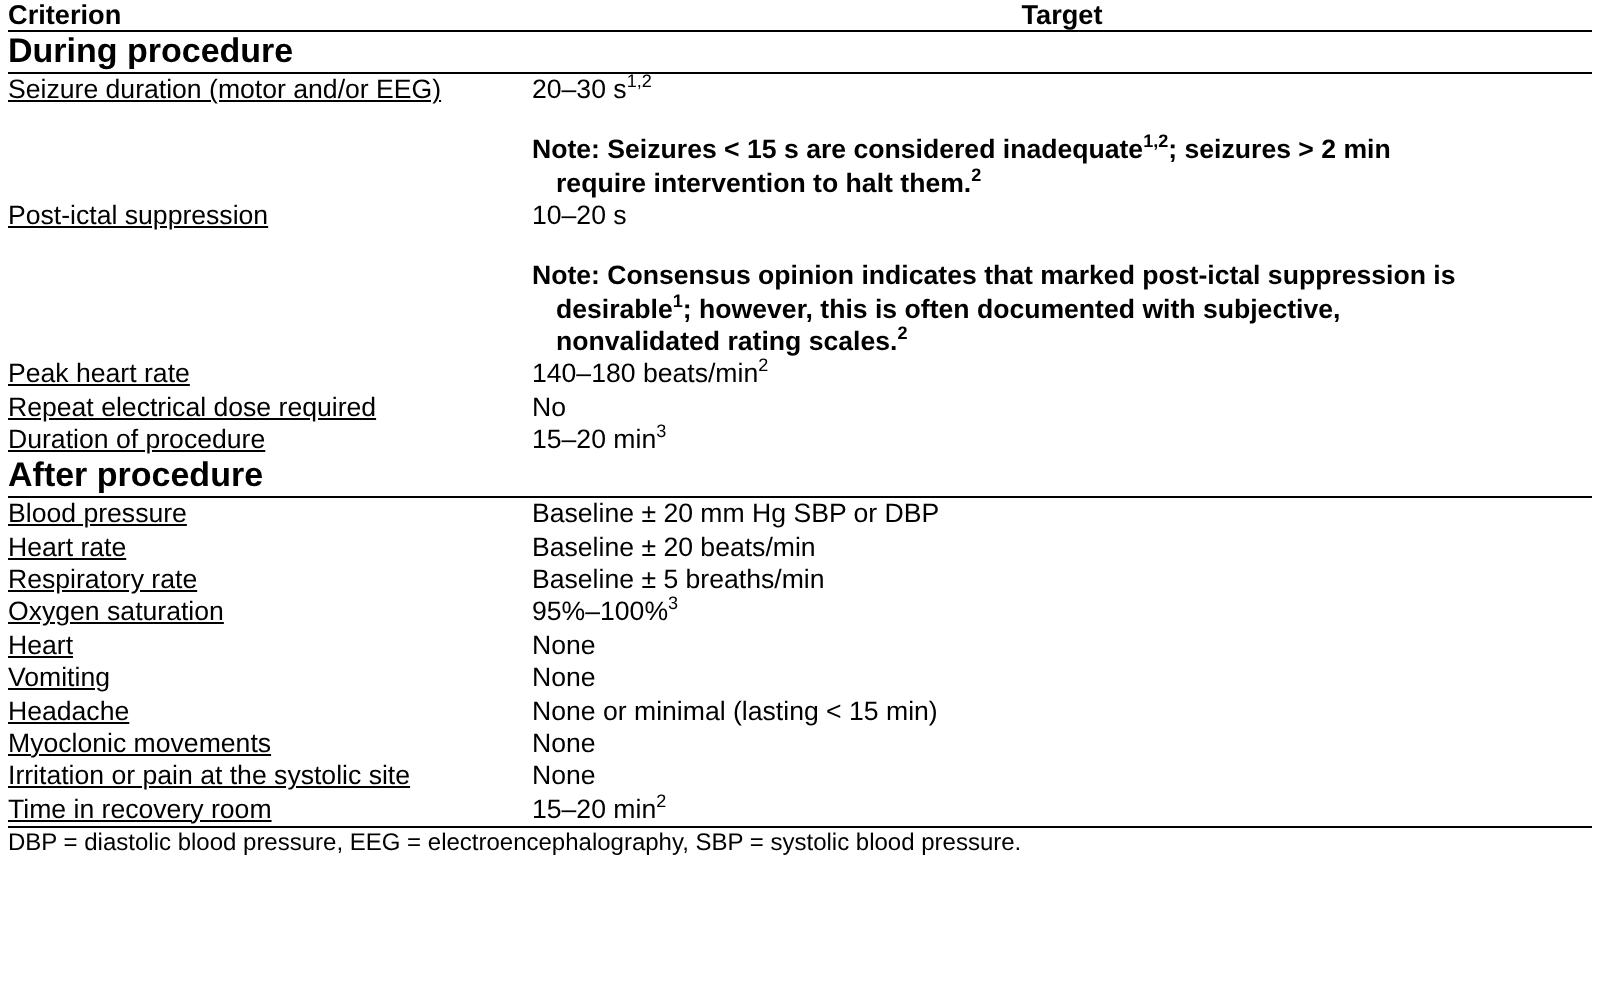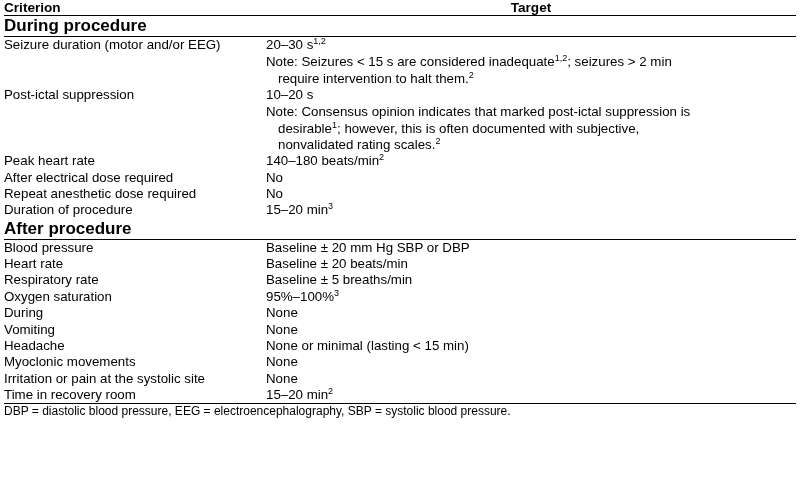--- a/index.html
+++ b/index.html
@@ -57,24 +57,26 @@
   }
 
   
   .data-row td {
     padding-top: 2.5px;
     padding-bottom: 2.5px;
     line-height: 1.23;
   }
   .data-row td.crit {
     padding-right: 6px;
+    text-decoration: underline;
   }
   .note {
     display: block;
-    margin-top: 1px;
+    margin-top: 14px;
+    font-weight: bold;
   }
   .note .indent {
     display: block;
     padding-left: 12px;
   }
   sup {
     font-size: 0.68em;
     vertical-align: super;
     line-height: 0;
   }
@@ -107,25 +109,21 @@
         </tr>
         <tr class="data-row">
           <td class="crit">Post-ictal suppression</td>
           <td class="targ"><span>10–20 s</span><span class="note"><span class="">Note: Consensus opinion indicates that marked post-ictal suppression is</span><span class="indent">desirable<sup>1</sup>; however, this is often documented with subjective,</span><span class="indent">nonvalidated rating scales.<sup>2</sup></span></span></td>
         </tr>
         <tr class="data-row">
           <td class="crit">Peak heart rate</td>
           <td class="targ"><span>140–180 beats/min<sup>2</sup></span></td>
         </tr>
         <tr class="data-row">
-          <td class="crit">After electrical dose required</td>
-          <td class="targ"><span>No</span></td>
-        </tr>
-        <tr class="data-row">
-          <td class="crit">Repeat anesthetic dose required</td>
+          <td class="crit">Repeat electrical dose required</td>
           <td class="targ"><span>No</span></td>
         </tr>
         <tr class="data-row">
           <td class="crit">Duration of procedure</td>
           <td class="targ"><span>15–20 min<sup>3</sup></span></td>
         </tr>
         <tr class="section-row">
           <td colspan="2">After procedure</td>
         </tr>
         <tr class="data-row">
@@ -138,21 +136,21 @@
         </tr>
         <tr class="data-row">
           <td class="crit">Respiratory rate</td>
           <td class="targ"><span>Baseline ± 5 breaths/min</span></td>
         </tr>
         <tr class="data-row">
           <td class="crit">Oxygen saturation</td>
           <td class="targ"><span>95%–100%<sup>3</sup></span></td>
         </tr>
         <tr class="data-row">
-          <td class="crit">During</td>
+          <td class="crit">Heart</td>
           <td class="targ"><span>None</span></td>
         </tr>
         <tr class="data-row">
           <td class="crit">Vomiting</td>
           <td class="targ"><span>None</span></td>
         </tr>
         <tr class="data-row">
           <td class="crit">Headache</td>
           <td class="targ"><span>None or minimal (lasting &lt; 15 min)</span></td>
         </tr>

